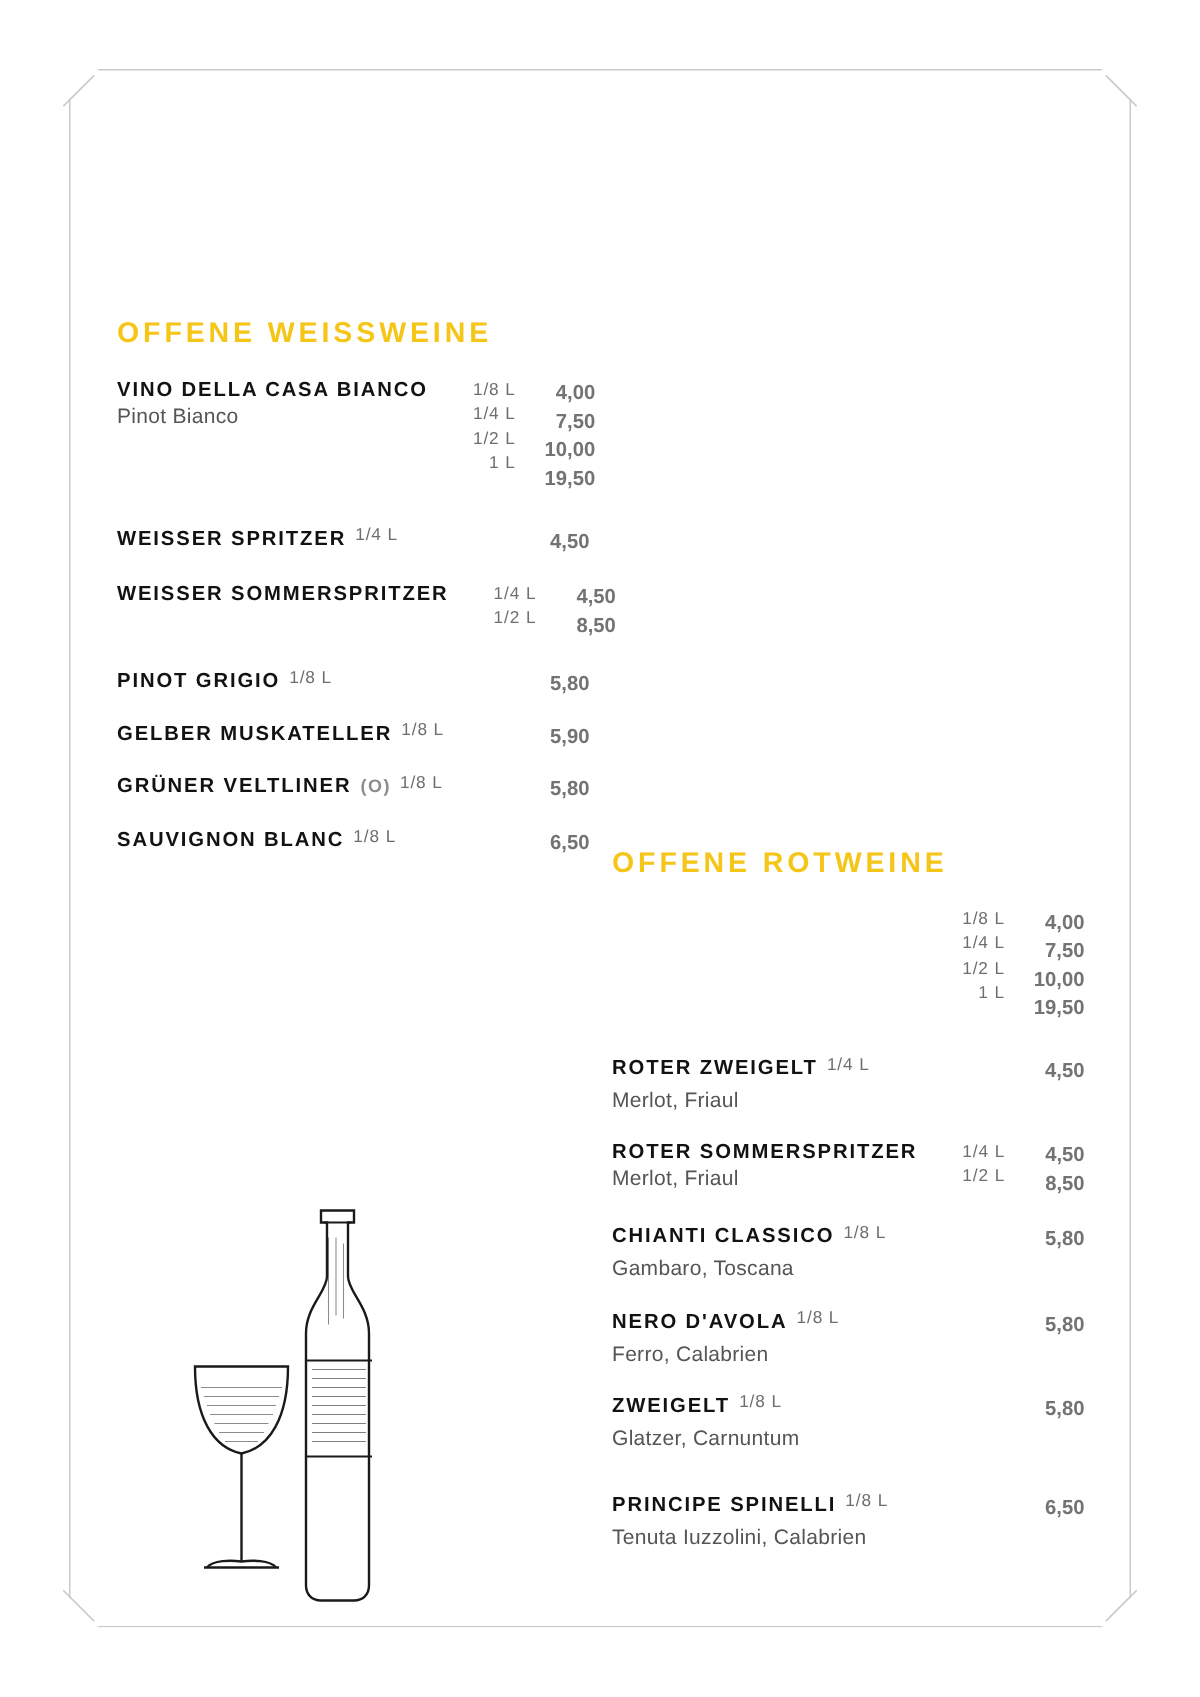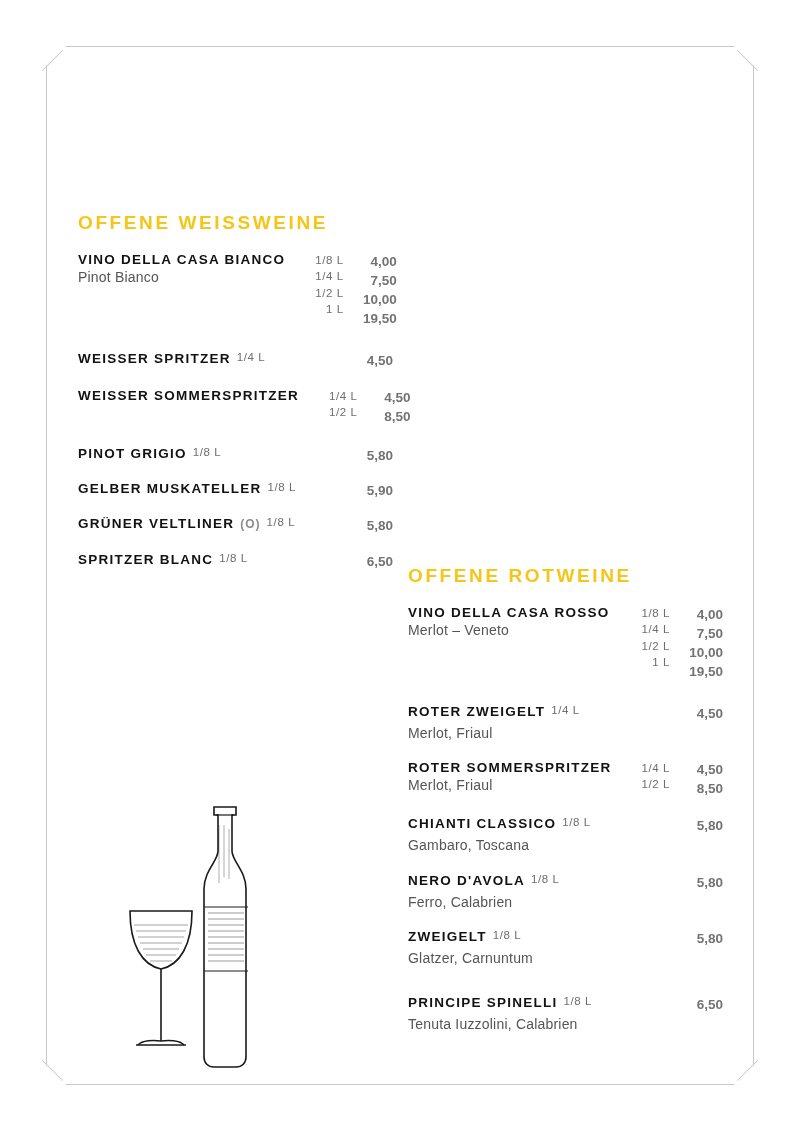--- a/index.html
+++ b/index.html
@@ -236,39 +236,35 @@
         <div class="inline-measure">1/8 L</div>
         <div class="spacer"></div>
         <div class="prices">
           <div>5,80</div>
         </div>
       </div>
     </div>
 
     <div class="item" style="margin-top:16px;">
       <div class="item-row">
-        <div class="item-name">SPRITZER BLANC</div>
+        <div class="item-name">SAUVIGNON BLANC</div>
         <div class="inline-measure">1/8 L</div>
         <div class="spacer"></div>
         <div class="prices">
           <div>6,50</div>
         </div>
       </div>
     </div>
   </div>
 
   <div class="section section-red">
     <h2 class="section-title">OFFENE ROTWEINE</h2>
 
     <div class="item multi">
       <div class="item-body">
-        <div class="left-col">
-          <div class="item-name">VINO DELLA CASA ROSSO</div>
-          <div class="item-sub">Merlot – Veneto</div>
-        </div>
         <div class="right-cols">
           <div class="measures">
             <div>1/8 L</div>
             <div>1/4 L</div>
             <div>1/2 L</div>
             <div>1 L</div>
           </div>
           <div class="prices">
             <div>4,00</div>
             <div>7,50</div>

